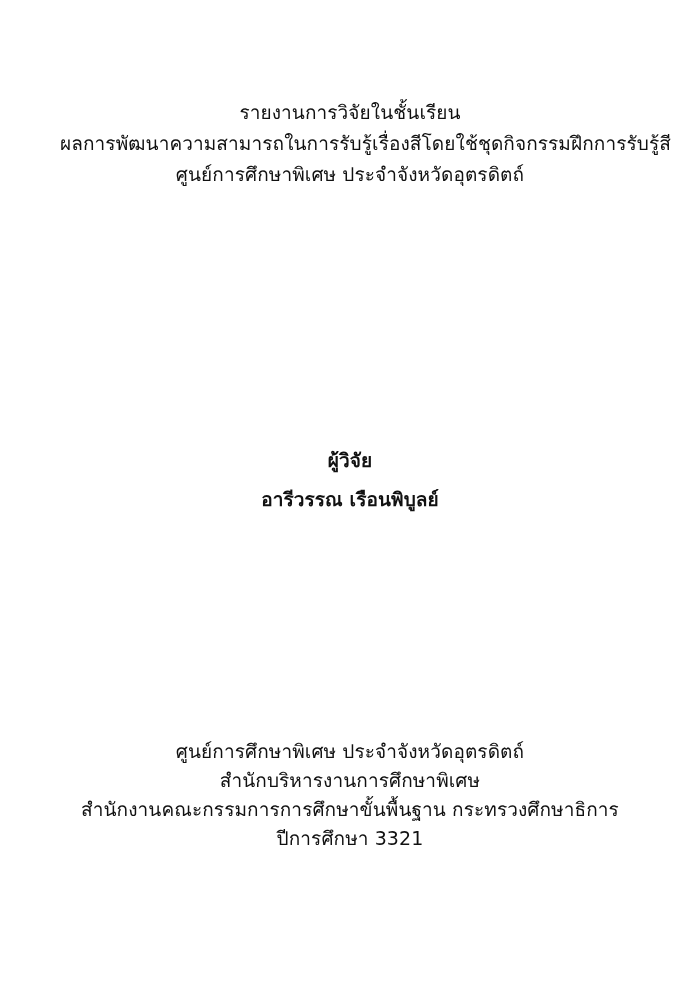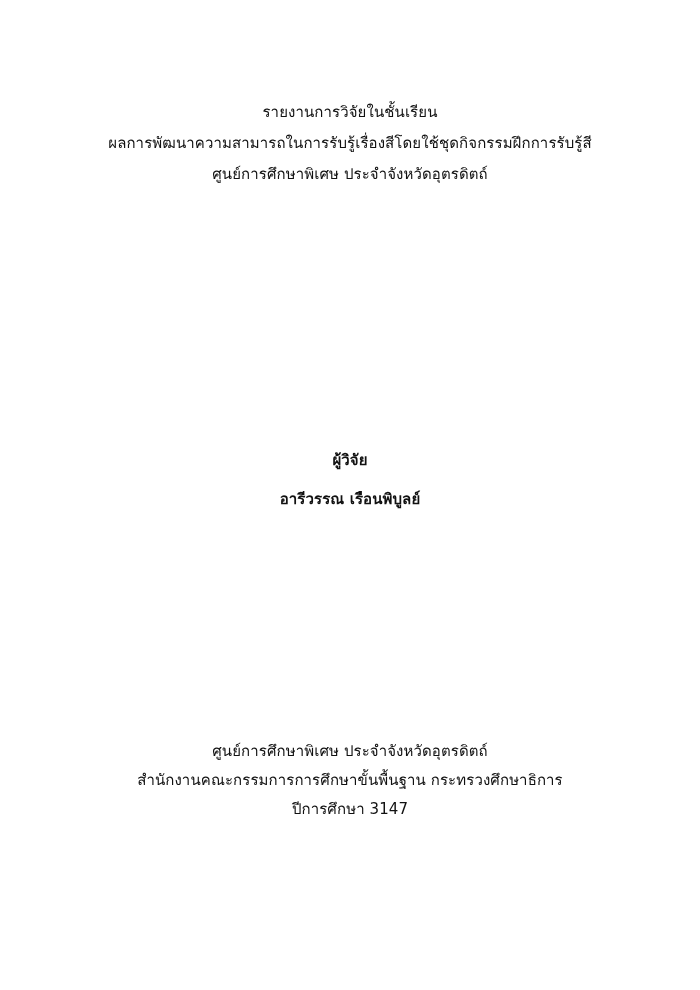--- a/index.html
+++ b/index.html
@@ -22,21 +22,21 @@
     padding: 0 60px;
     display: flex;
     flex-direction: column;
     align-items: center;
   }
   .block {
     width: 100%;
     text-align: center;
   }
   .line {
-    font-size: 15px;
+    font-size: 19px;
     line-height: 31px;
     letter-spacing: 0.1px;
     white-space: nowrap;
   }
   .title-block {
     margin-top: 97px;
   }
   .author-block {
     margin-top: 255px;
     font-weight: bold;
@@ -62,17 +62,18 @@
     <div class="line">ศูนย์การศึกษาพิเศษ ประจำจังหวัดอุตรดิตถ์</div>
   </div>
 
   <div class="block author-block">
     <div class="line">ผู้วิจัย</div>
     <div class="line name">อารีวรรณ  เรือนพิบูลย์</div>
   </div>
 
   <div class="block footer-block">
     <div class="line">ศูนย์การศึกษาพิเศษ ประจำจังหวัดอุตรดิตถ์</div>
+    <div class="line">สำนักบริหารงานการศึกษาพิเศษ</div>
     <div class="line">สำนักงานคณะกรรมการการศึกษาขั้นพื้นฐาน กระทรวงศึกษาธิการ</div>
-    <div class="line">ปีการศึกษา 3147</div>
+    <div class="line">ปีการศึกษา 3321</div>
   </div>
 
 </div>
 
 </body></html>

